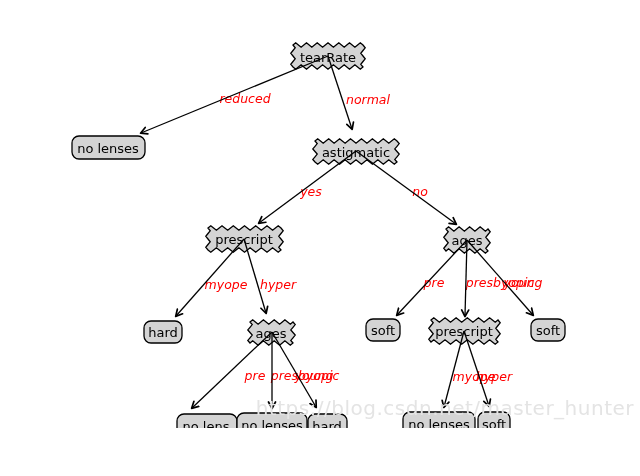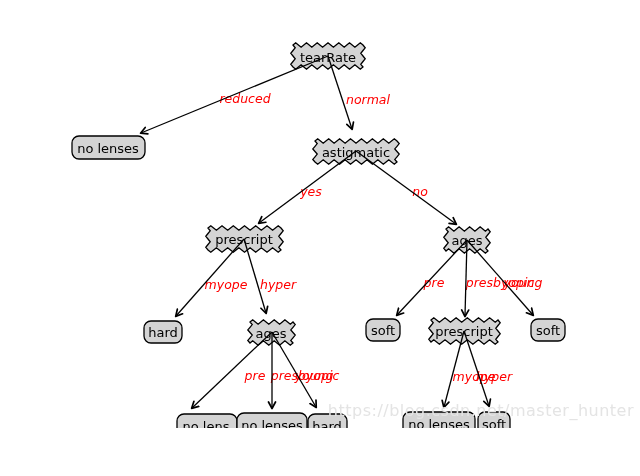--- a/index.html
+++ b/index.html
@@ -25,21 +25,21 @@
   }
   .arrow-line {
     stroke: var(--arrow-color, #000000);
     stroke-width: 1.3;
     fill: none;
   }
   .watermark {
     position: absolute;
     right: 6px;
     bottom: 8px;
-    font-size: 16px;
+    font-size: 20px;
     letter-spacing: 0.5px;
     color: var(--watermark-color, #e4e4e4);
     white-space: nowrap;
   }
 </style>
 </head>
 <body>
 
 <div class="fig" style="--bg: #ffffff; --edge-label-color: #ff0000; --arrow-color: #000000; --watermark-color: #e4e4e4;">
   <svg width="640" height="476" viewBox="0 0 640 476">

